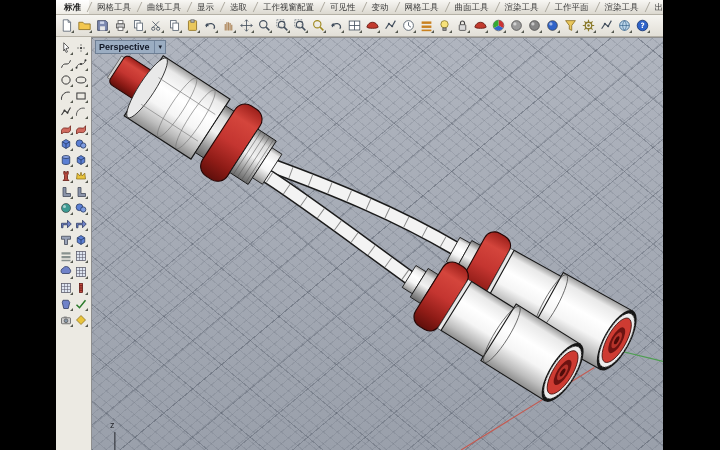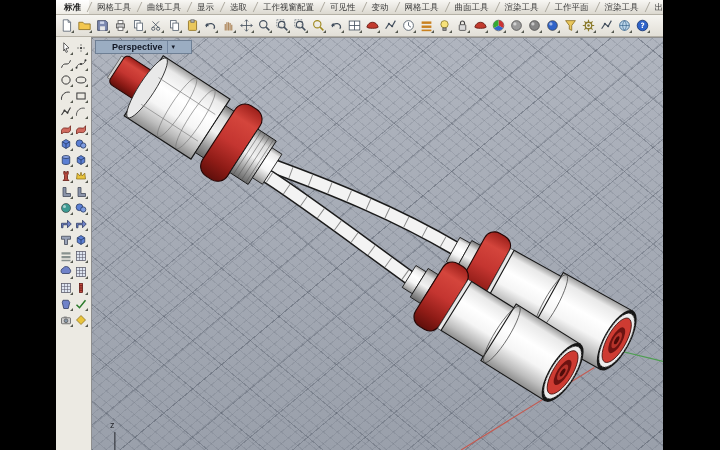--- a/index.html
+++ b/index.html
@@ -40,21 +40,21 @@
   .viewport{flex:1;position:relative;border-top:1px solid #8e8e8e;border-left:1px solid #8e8e8e;
       background-color:#a6abb5;
       background-image:
         repeating-linear-gradient(140deg, rgba(60,68,82,.30) 0 1px, transparent 1px 37px),
         repeating-linear-gradient(40deg,  rgba(60,68,82,.30) 0 1px, transparent 1px 37px),
         repeating-linear-gradient(140deg, rgba(70,78,92,.14) 0 1px, transparent 1px 9px),
         repeating-linear-gradient(40deg,  rgba(70,78,92,.14) 0 1px, transparent 1px 9px),
         linear-gradient(180deg,#b0b5bf,#9aa0ab);}
   .vp-title{position:absolute;left:3px;top:2px;z-index:5;display:flex;align-items:center;
       background:#9badc2;border:1px solid #6e7f94;color:#121826;font-size:9px;font-weight:bold;
-      padding:0 16px;height:12px;line-height:12px;}
+      padding:0 3px;height:12px;line-height:12px;}
   .vp-title .dd{margin-left:4px;padding-left:4px;border-left:1px solid #7487a0;font-size:7px;font-weight:normal;}
   svg.model{position:absolute;left:0;top:0;width:100%;height:100%;z-index:2;}
   .hidden-defs{position:absolute;width:0;height:0;overflow:hidden;}
 </style>
 </head>
 <body>
 
 <div class="letterbox" id="lbL"></div>
 <div class="letterbox" id="lbR"></div>
 

